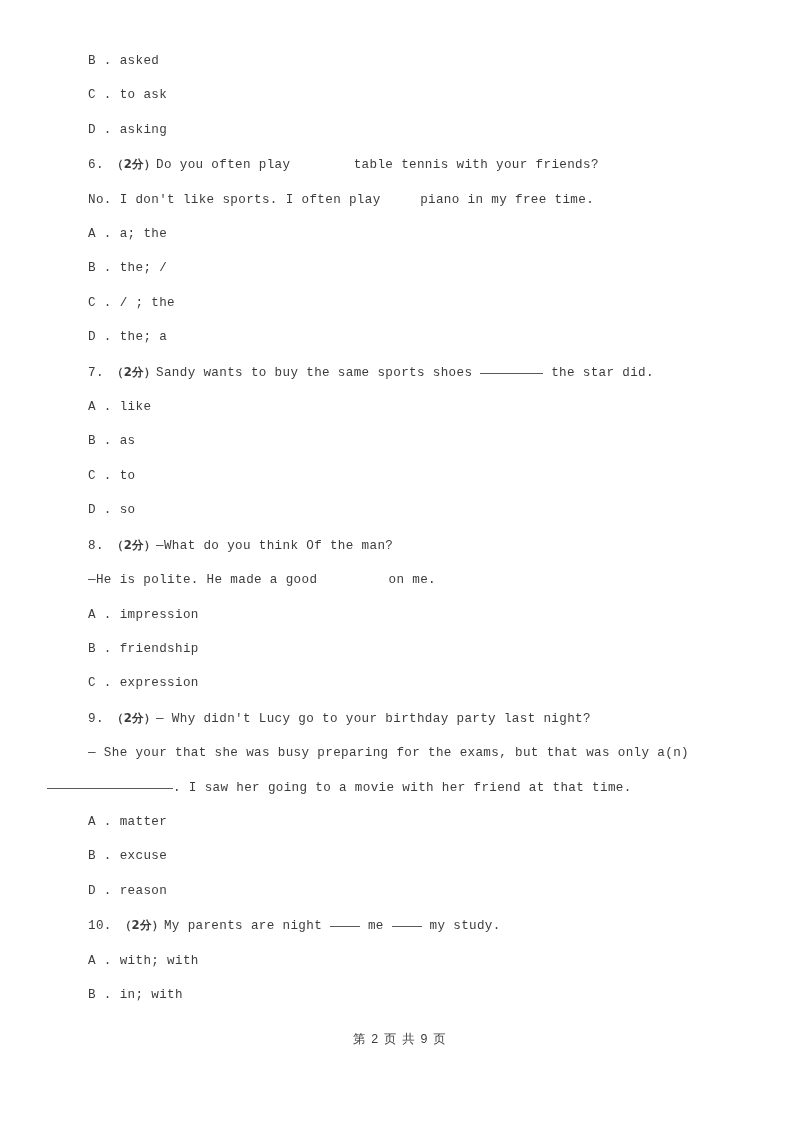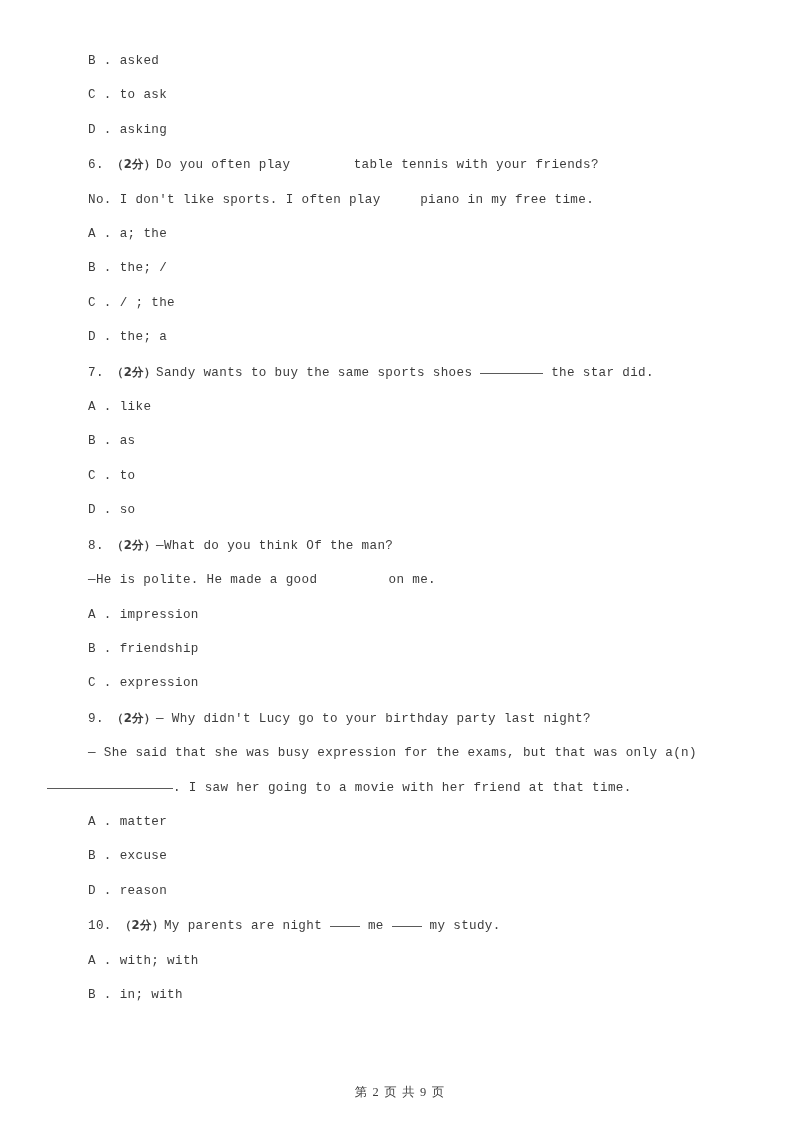--- a/index.html
+++ b/index.html
@@ -103,24 +103,24 @@
     white-space: pre;
     color: #3c3c3c;
   }
   .q9-line2 .rule-blank {
     width: 126px;
   }
 
   .footer {
     position: absolute;
     left: 0;
-    top: 1084px;
+    top: 1031px;
     width: 800px;
     text-align: center;
-    font-family: Liberation Serif, serif;
+    font-family: Liberation Sans, sans-serif;
     font-size: 12.4px;
     letter-spacing: 1.2px;
     color: #3c3c3c;
     white-space: pre;
   }
 </style>
 </head>
 <body>
 
 <div class="page">
@@ -144,21 +144,21 @@
     <div class="opt"><span>D .</span> <span>so</span></div>
 
     <div class="line"><span class="qnum">8.</span> <span class="mark">（2分）</span><span>—What do you think Of the man?</span></div>
     <div class="line"><span>—He is polite. He made a good</span><span class="gap-blank">         </span><span>on me.</span></div>
     <div class="opt"><span>A .</span> <span>impression</span></div>
     <div class="opt"><span>B .</span> <span>friendship</span></div>
     <div class="opt"><span>C .</span> <span>expression</span></div>
 
     <div class="line"><span class="qnum">9.</span> <span class="mark">（2分）</span><span>— Why didn't Lucy go to your birthday party last night?</span></div>
     <div class="q9-wrap">
-      <div class="q9-just"><span class="forcejust">— She said that she was busy expression for the exams, but that was only a(n)</span></div>
+      <div class="q9-just"><span class="forcejust">— She your that she was busy preparing for the exams, but that was only a(n)</span></div>
       <div class="q9-line2"><span class="rule-blank"></span><span>. I saw her going to a movie with her friend at that time.</span></div>
     </div>
     <div class="opt"><span>A .</span> <span>matter</span></div>
     <div class="opt"><span>B .</span> <span>excuse</span></div>
     <div class="opt"><span>D .</span> <span>reason</span></div>
 
     <div class="line"><span class="qnum">10.</span> <span class="mark">（2分）</span><span>My parents are night </span><span class="rule-blank" style="width:30px"></span><span> me </span><span class="rule-blank" style="width:30px"></span><span> my study.</span></div>
     <div class="opt"><span>A .</span> <span>with; with</span></div>
     <div class="opt"><span>B .</span> <span>in; with</span></div>
 

